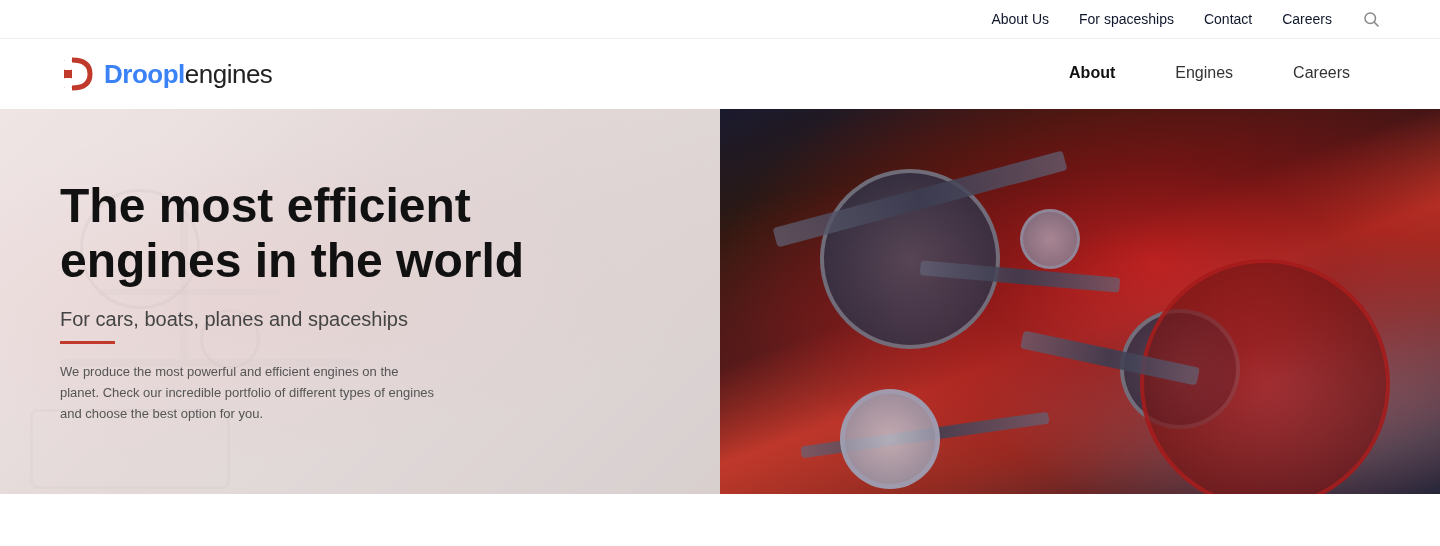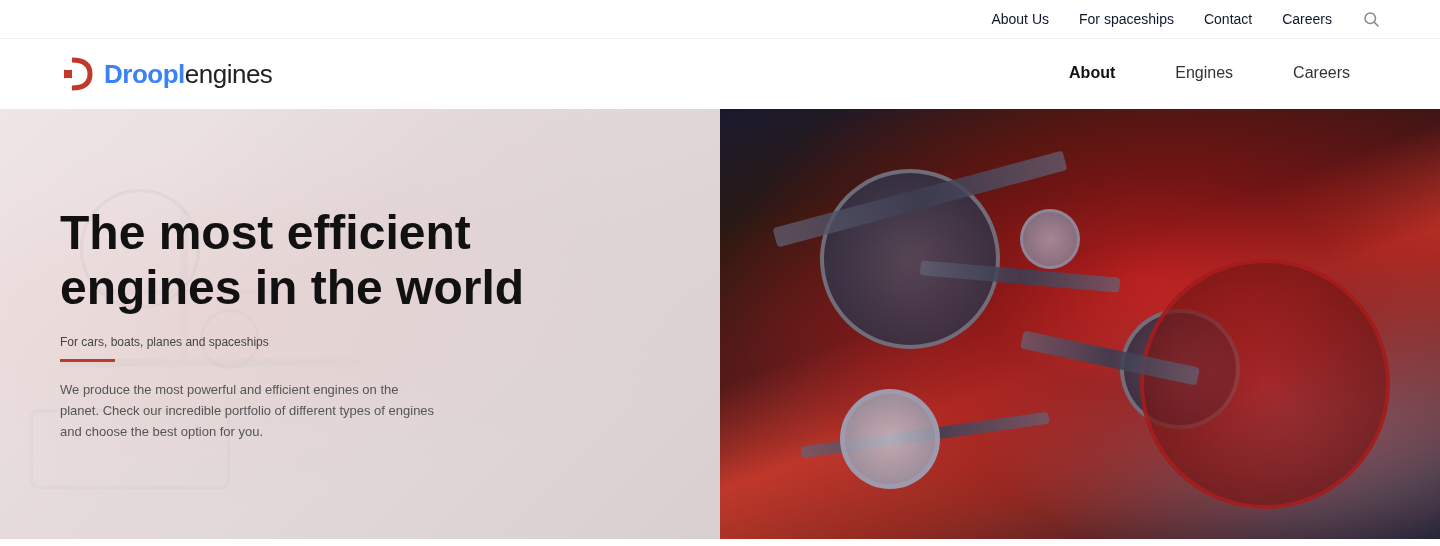--- a/index.html
+++ b/index.html
@@ -90,21 +90,21 @@
 
     .main-nav-item.active {
       font-weight: 600;
       color: #111;
     }
 
     
     .hero {
       position: relative;
       width: 100%;
-      height: 430px;
+      height: 385px;
       overflow: hidden;
       display: flex;
     }
 
     
     .hero-bg {
       position: absolute;
       top: 0; left: 0;
       width: 100%;
       height: 100%;
@@ -182,21 +182,21 @@
 
     .hero-title {
       font-size: 48px;
       font-weight: 800;
       color: #111;
       line-height: 1.15;
       margin-bottom: 20px;
     }
 
     .hero-subtitle {
-      font-size: 12px;
+      font-size: 20px;
       color: #444;
       margin-bottom: 10px;
       font-weight: 400;
     }
 
     .hero-divider {
       width: 55px;
       height: 3px;
       background: #c0392b;
       margin-bottom: 18px;

